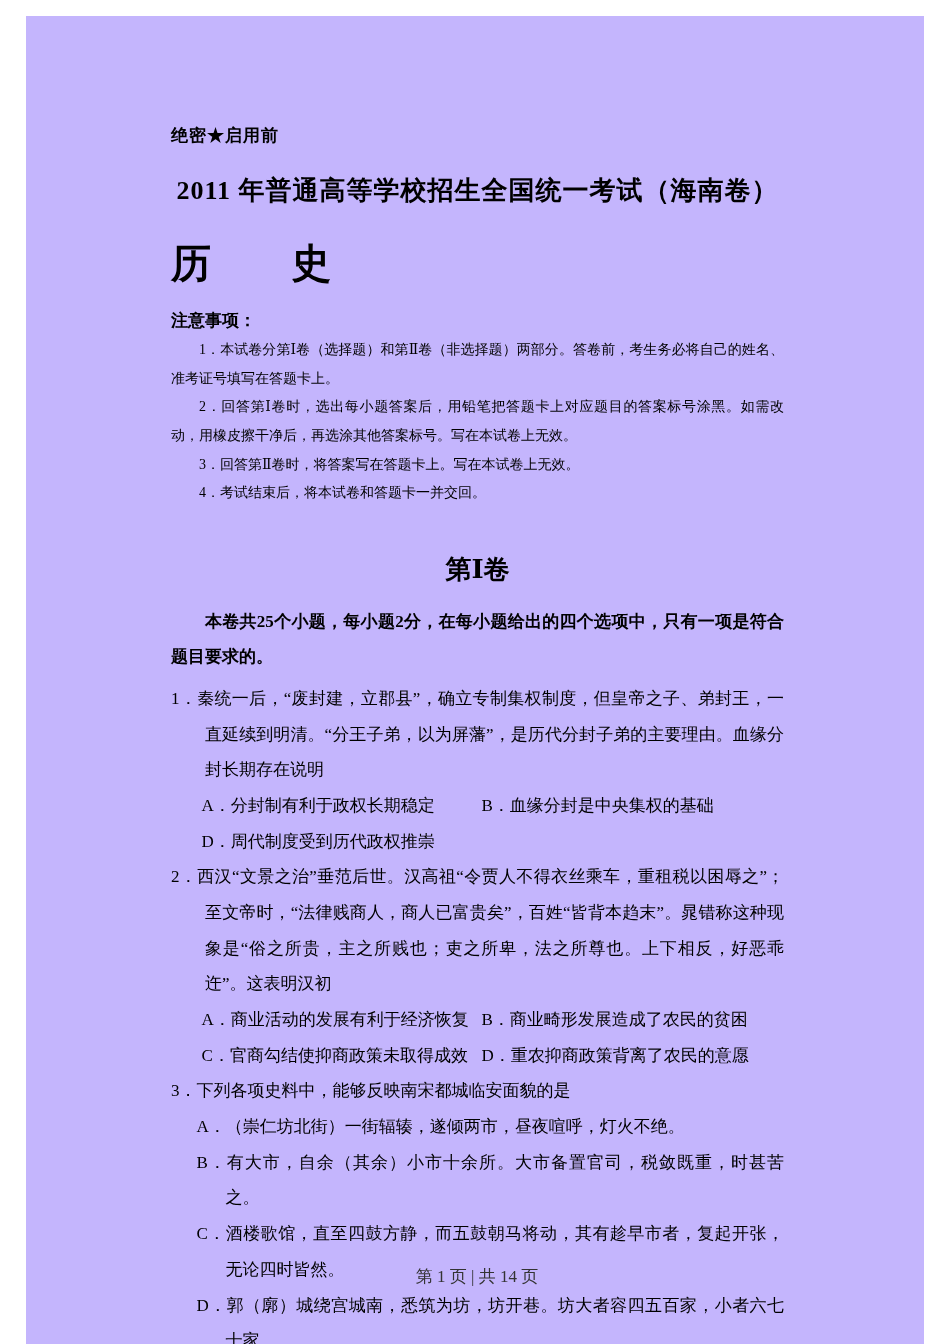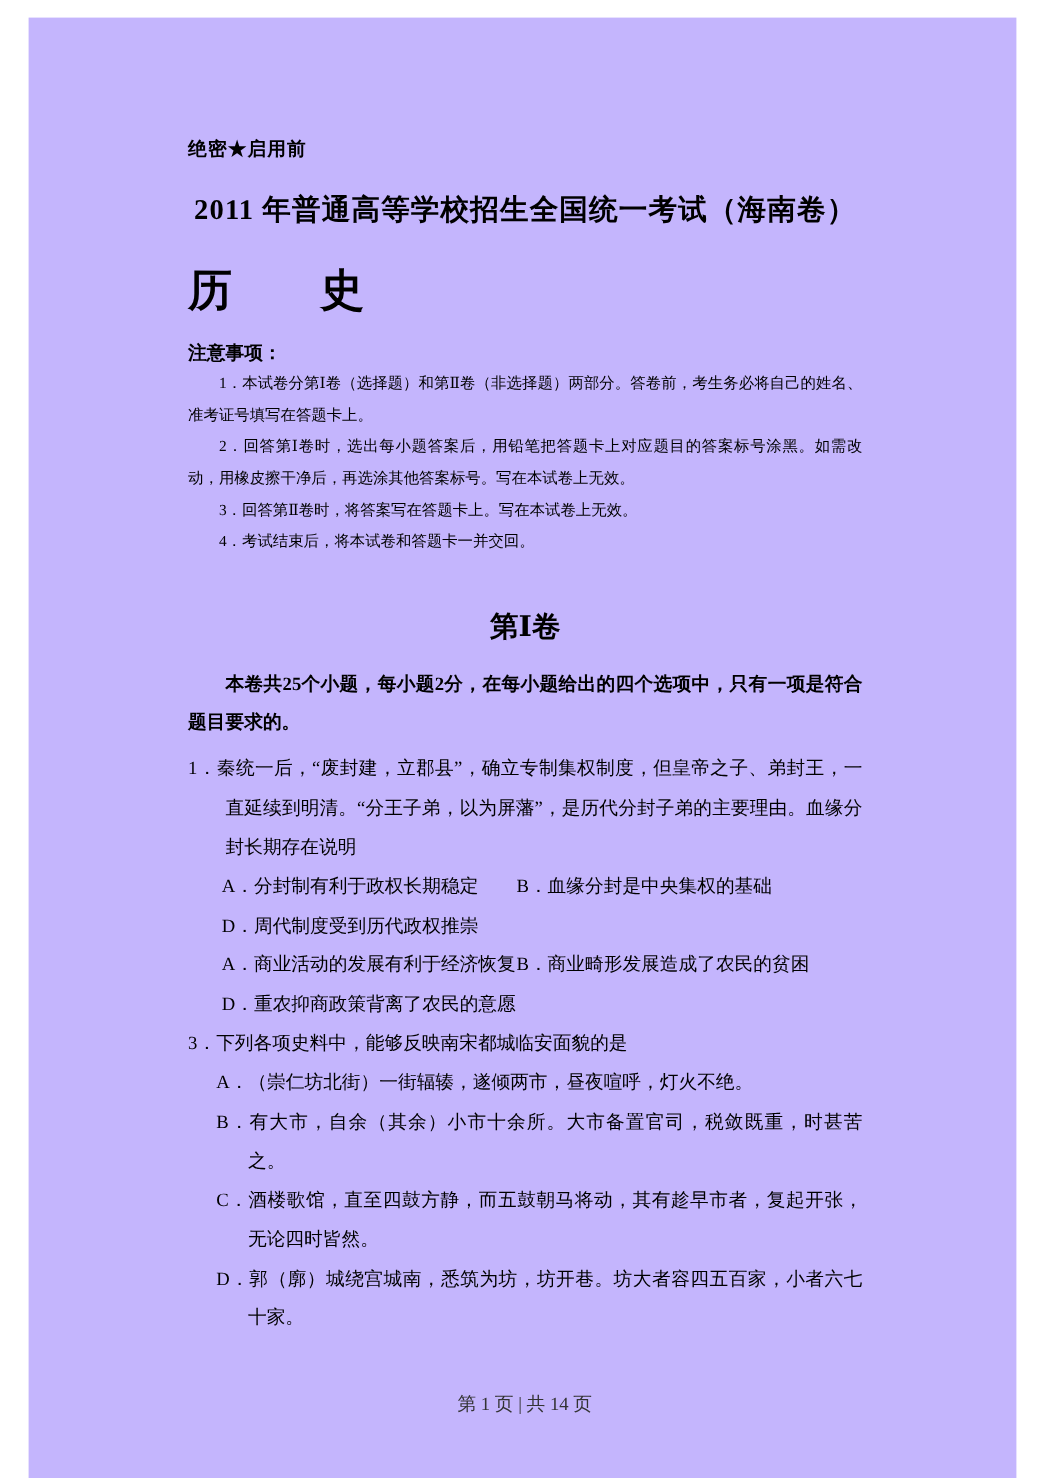--- a/index.html
+++ b/index.html
@@ -75,20 +75,21 @@
     padding-left: 2em;
     text-indent: -2em;
     text-align: justify;
   }
   .opt-pair {
     margin: 0;
     font-size: 17px;
     line-height: 2.1;
     display: flex;
     padding-left: 1.8em;
+    gap: 12px;
   }
   .opt-pair .opt-a {
     width: 46%;
     flex: 0 0 auto;
   }
   .opt-pair .opt-b {
     flex: 1 1 auto;
   }
   .q-option-line {
     margin: 0;
@@ -136,25 +137,27 @@
     <p class="opt-pair">
       <span class="opt-a">A．分封制有利于政权长期稳定</span>
       <span class="opt-b">B．血缘分封是中央集权的基础</span>
     </p>
     <p class="opt-pair">
       <span class="opt-b">D．周代制度受到历代政权推崇</span>
     </p>
   </div>
 
   <div class="question">
+    <p class="question-stem">2．西汉“文景之治”垂范后世。汉高祖“令贾人不得衣丝乘车，重租税以困辱之”；至文帝时，“法律贱商人，商人已富贵矣”，百姓“皆背本趋末”。晁错称这种现象是“俗之所贵，主之所贱也；吏之所卑，法之所尊也。上下相反，好恶乖迕”。这表明汉初</p>
     <p class="opt-pair">
       <span class="opt-a">A．商业活动的发展有利于经济恢复</span>
       <span class="opt-b">B．商业畸形发展造成了农民的贫困</span>
     </p>
     <p class="opt-pair">
+      <span class="opt-a">C．官商勾结使抑商政策未取得成效</span>
       <span class="opt-b">D．重农抑商政策背离了农民的意愿</span>
     </p>
   </div>
 
   <div class="question">
     <p class="question-stem">3．下列各项史料中，能够反映南宋都城临安面貌的是</p>
     <p class="q-option-line">A．（崇仁坊北街）一街辐辏，遂倾两市，昼夜喧呼，灯火不绝。</p>
     <p class="q-option-line">B．有大市，自余（其余）小市十余所。大市备置官司，税敛既重，时甚苦之。</p>
     <p class="q-option-line">C．酒楼歌馆，直至四鼓方静，而五鼓朝马将动，其有趁早市者，复起开张，无论四时皆然。</p>
     <p class="q-option-line">D．郭（廓）城绕宫城南，悉筑为坊，坊开巷。坊大者容四五百家，小者六七十家。</p>

